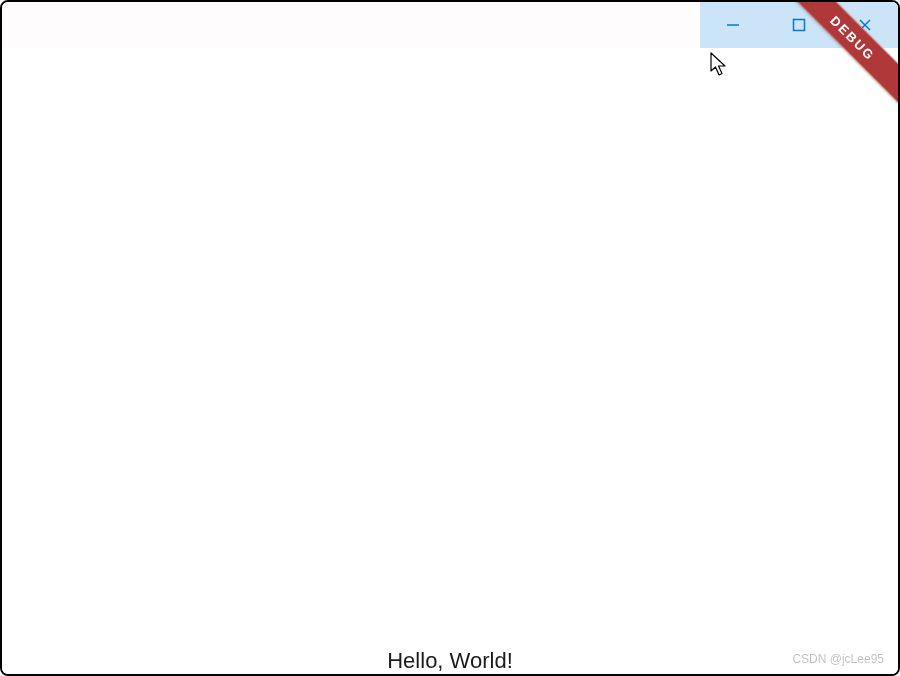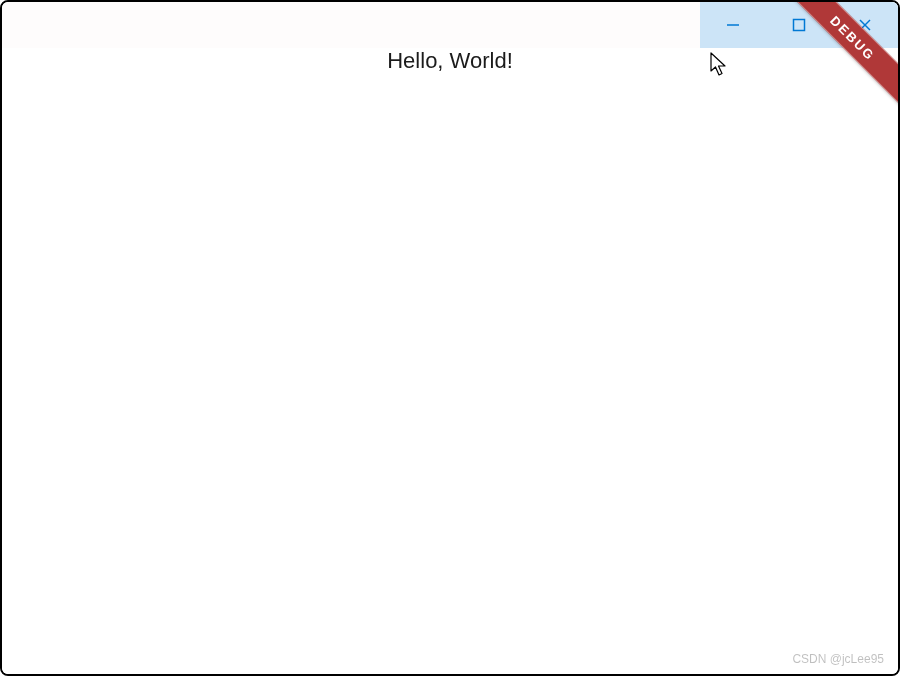--- a/index.html
+++ b/index.html
@@ -47,21 +47,21 @@
     .win-ctrl svg {
       display: block;
     }
     .content-area {
       position: absolute;
       top: 46px;
       left: 0;
       right: 0;
       bottom: 0;
       display: flex;
-      align-items: flex-start;
+      align-items: flex-end;
       justify-content: center;
       background: #ffffff;
     }
     .center-text {
       font-size: 22px;
       color: #1b1b1b;
       font-weight: 400;
     }
     .debug-banner {
       position: absolute;

